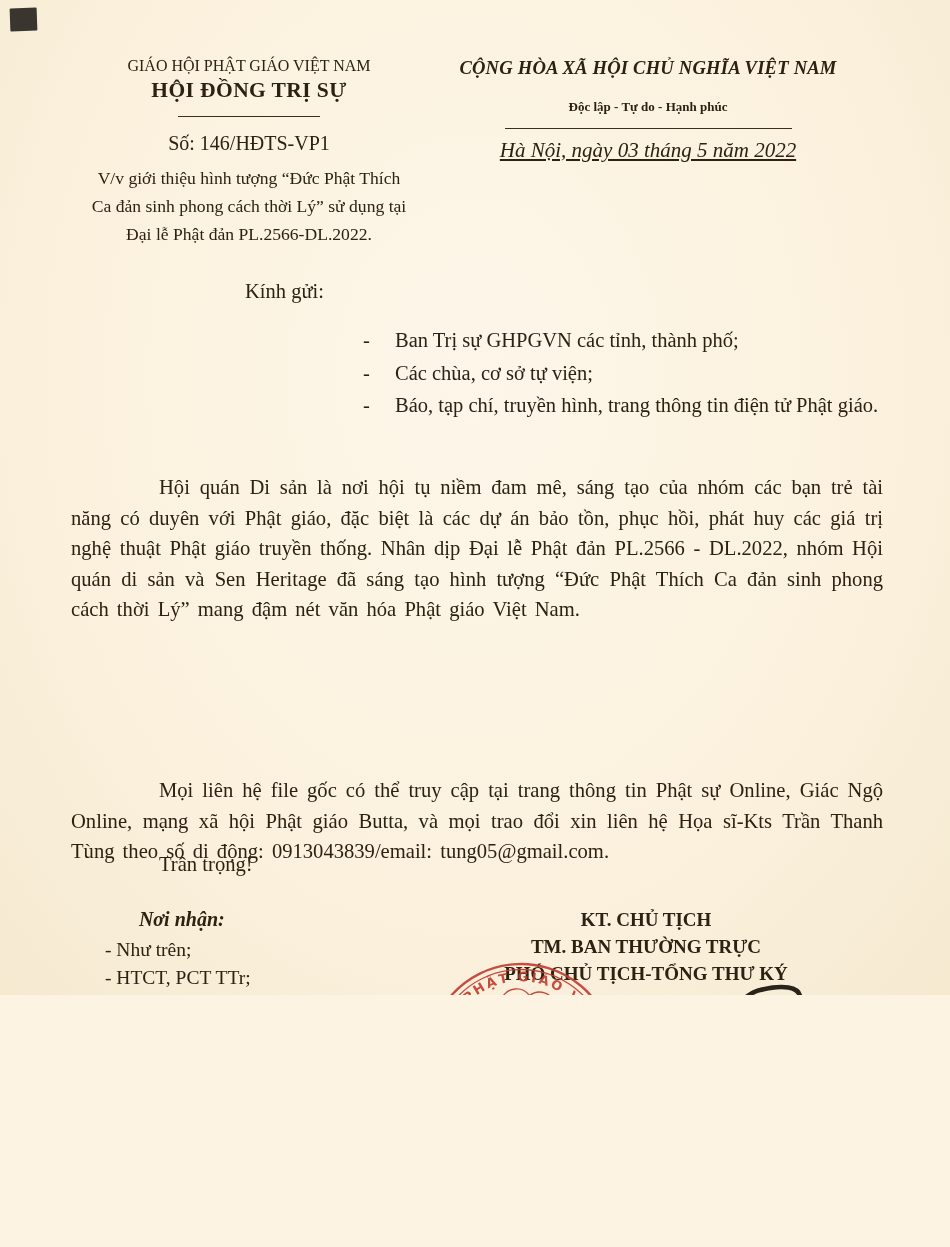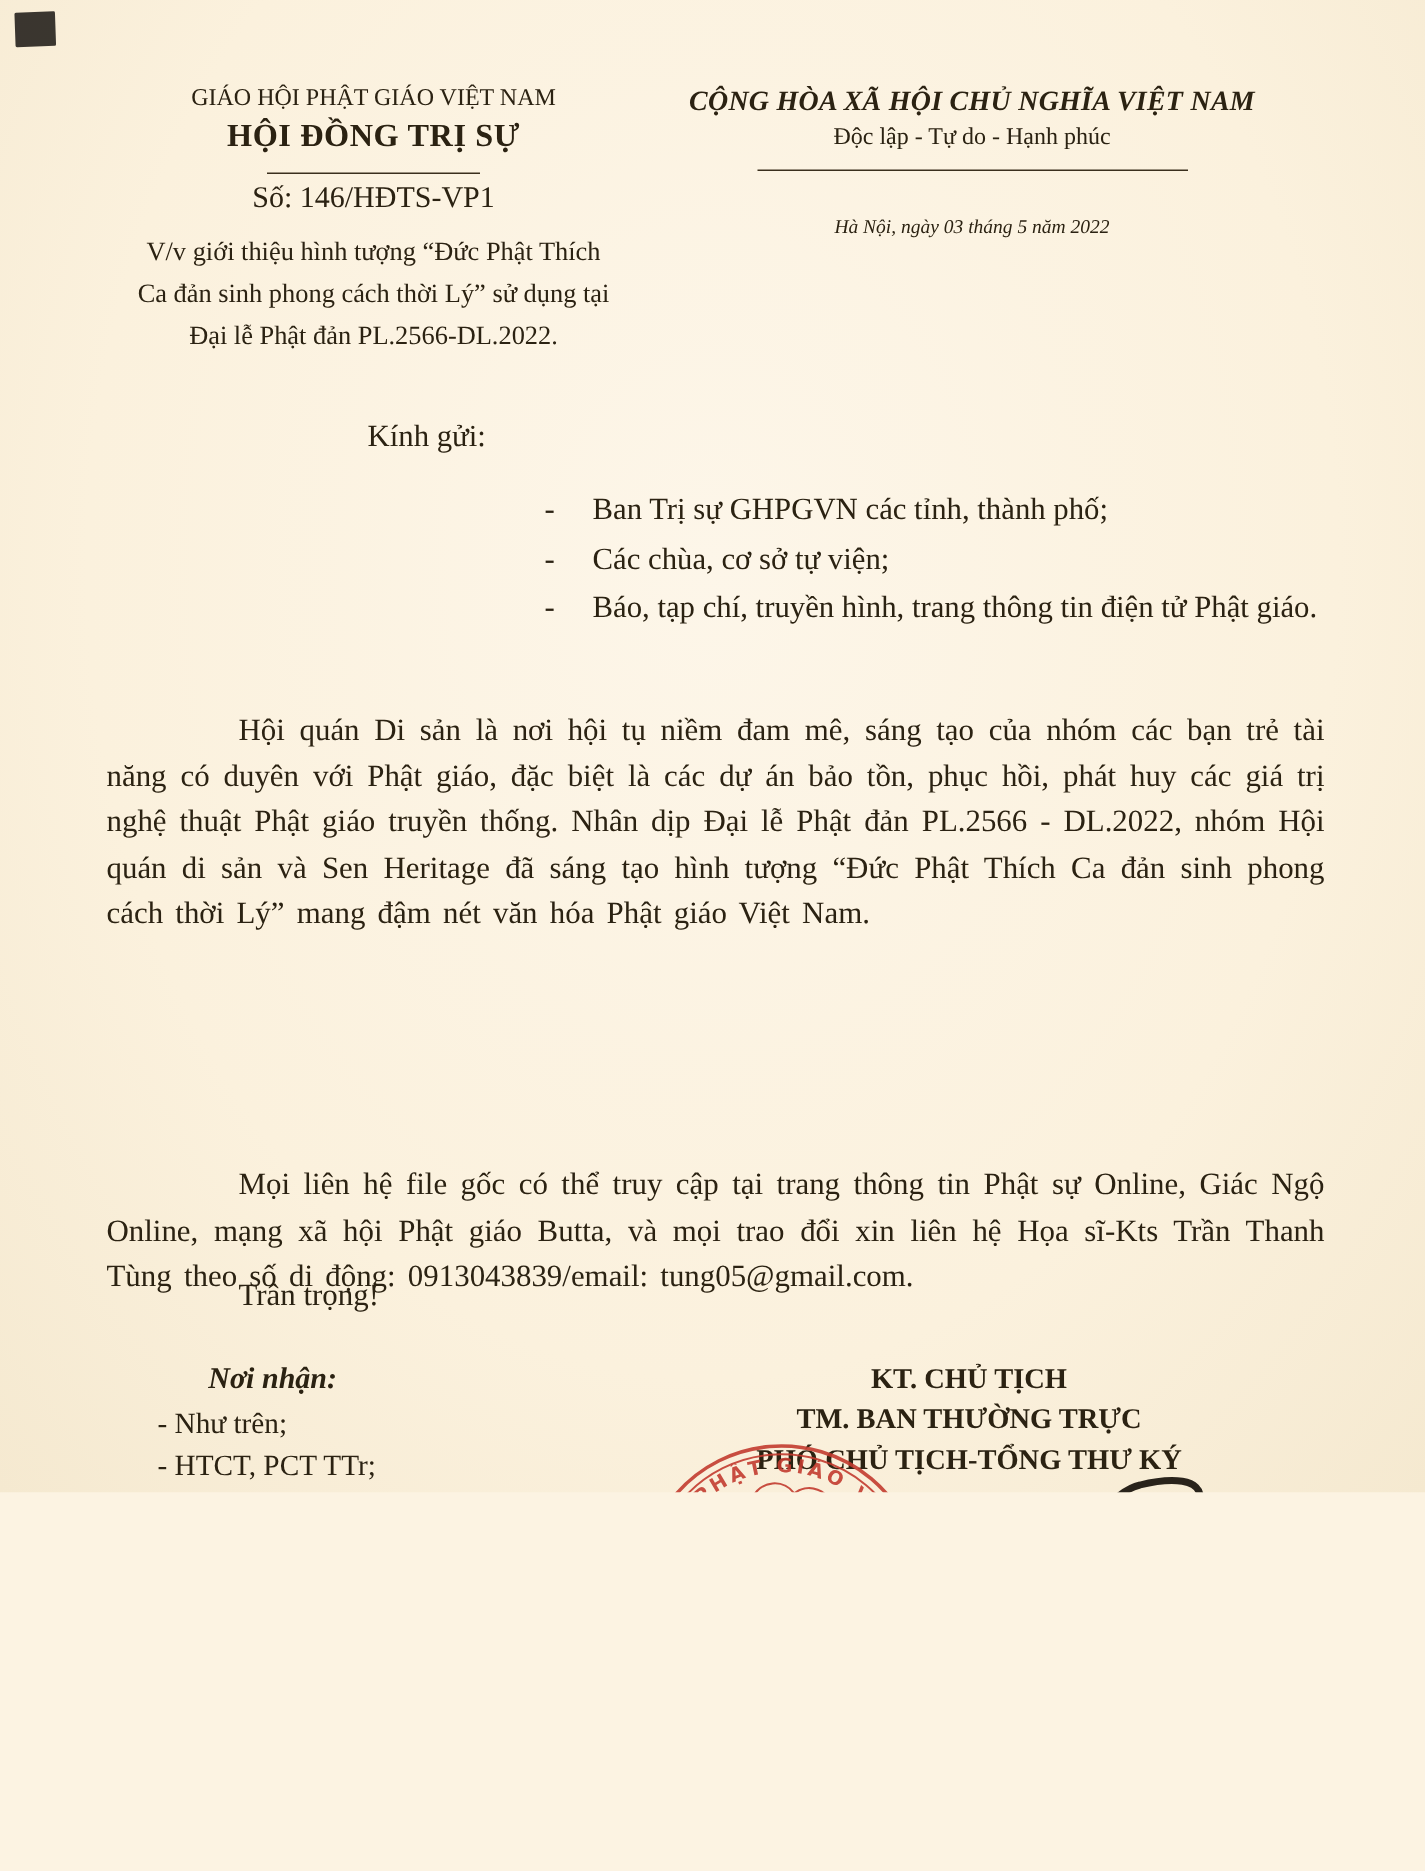--- a/index.html
+++ b/index.html
@@ -11,28 +11,28 @@
     color:#2b2212;
   }
   .abs{position:absolute;}
   .center{text-align:center;}
   
   .corner-mark{left:10px;top:8px;width:27px;height:23px;background:#2f2b26;border-radius:1px;transform:rotate(-2deg);opacity:.95;}
   
   .hdr-left{left:88px;top:57px;width:322px;}
   .org-name{font-size:21.5px;font-weight:bold;letter-spacing:.4px;margin-top:3px;}
   .rule-left{display:inline-block;width:142px;border-top:1.6px solid #3a2f1d;margin-top:7px;}
-  .doc-number{font-size:20px;}
+  .doc-number{font-size:20px;margin-top:11px;}
   .subject{font-size:17.6px;line-height:28px;margin-top:9px;}
   
   .hdr-right{left:432px;top:57px;width:432px;}
   .nat-title{font-size:18.6px;font-weight:bold;letter-spacing:.2px;font-style:italic;}
-  .nat-motto{font-size:16px;font-weight:normal;margin-top:4px;}
+  .nat-motto{font-size:13px;font-weight:bold;margin-top:20px;}
   .rule-right{display:inline-block;width:287px;border-top:1.6px solid #3a2f1d;margin-top:6px;}
-  .place-date{font-size:13px;font-style:italic;margin-top:24px;}
+  .place-date{font-size:21px;font-style:italic;margin-top:5px;text-decoration:underline;}
   
   .salutation-label{left:245px;top:280px;font-size:20.5px;}
   .recipient-list{left:363px;top:324px;width:522px;font-size:20.5px;line-height:32.5px;}
   .recipient-row{display:flex;}
   .recipient-dash{width:32px;flex:0 0 32px;}
   .recipient-text{flex:1;}
   
   .para{left:71px;width:812px;font-size:20.6px;line-height:30.6px;text-align:justify;text-indent:88px;word-spacing:3px;margin-top:12px;}
   .p1{top:460px;}
   .p2{top:643px;}

